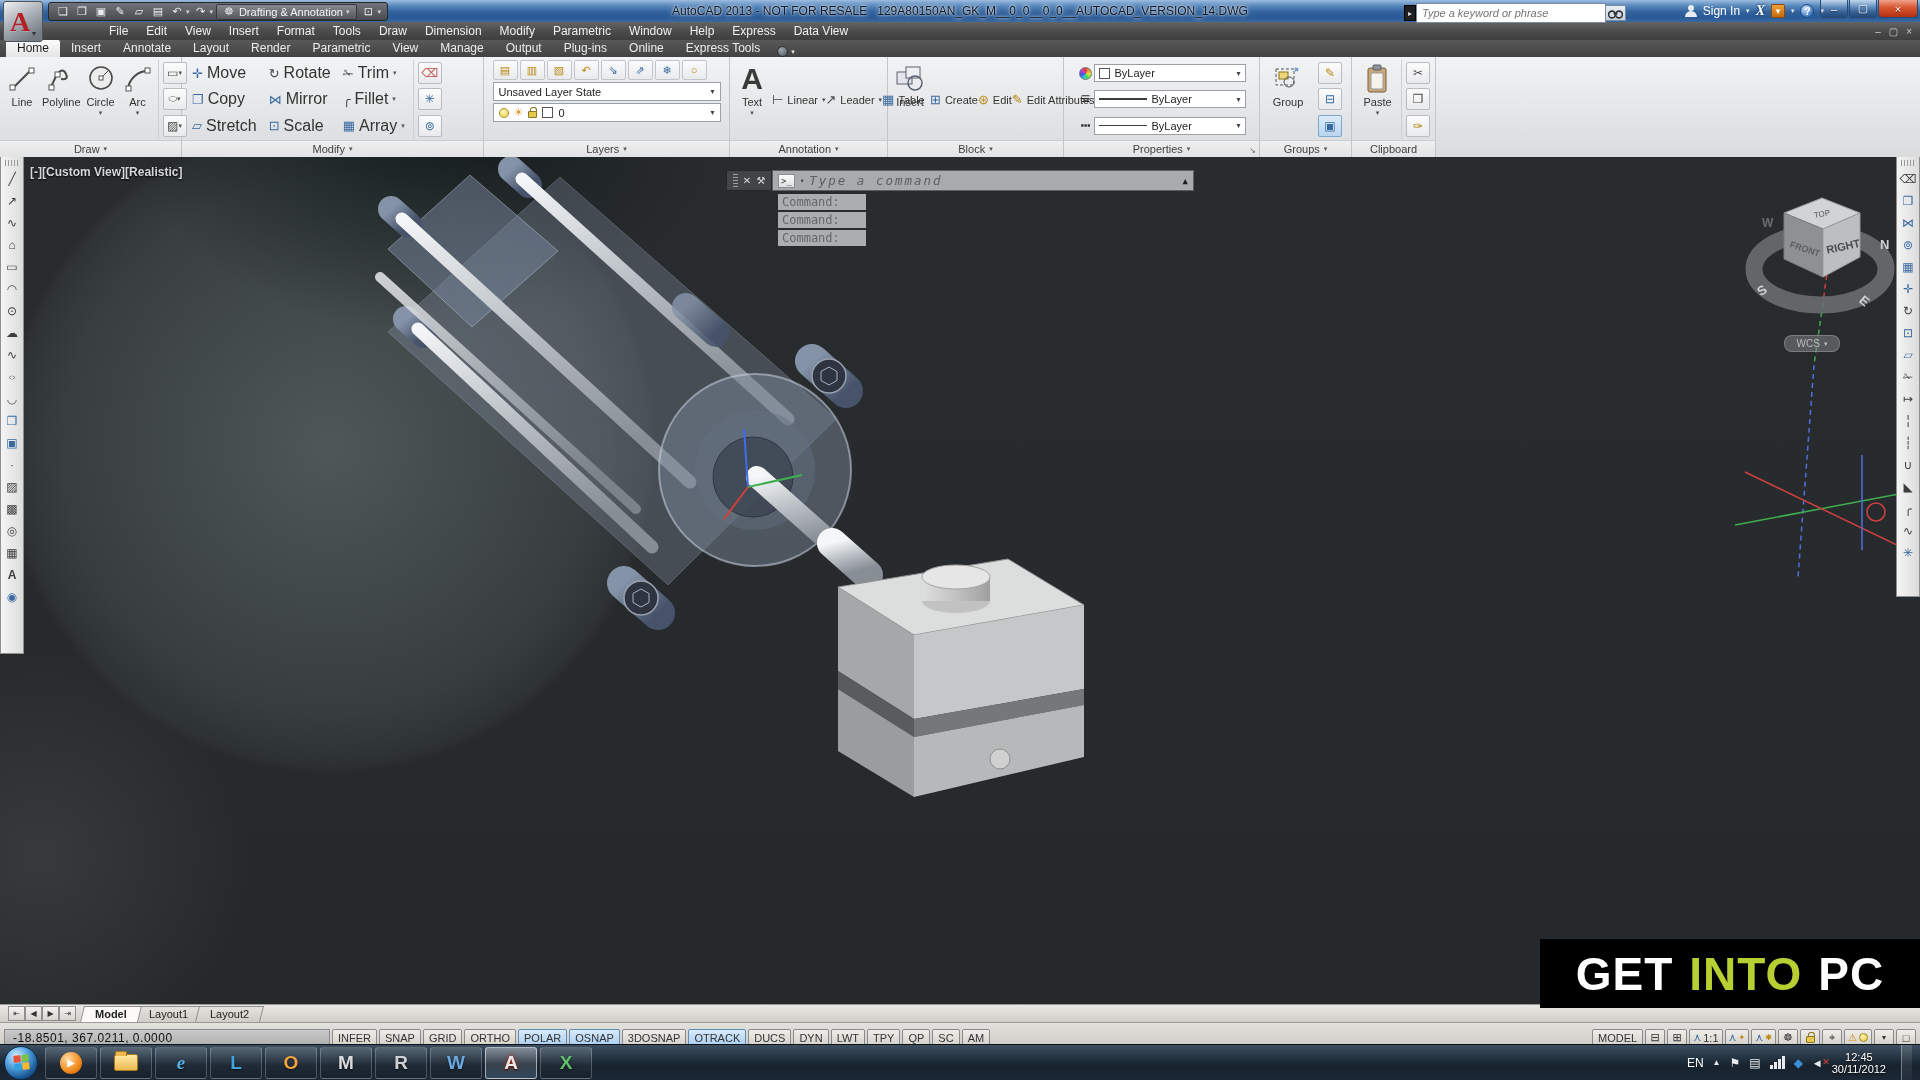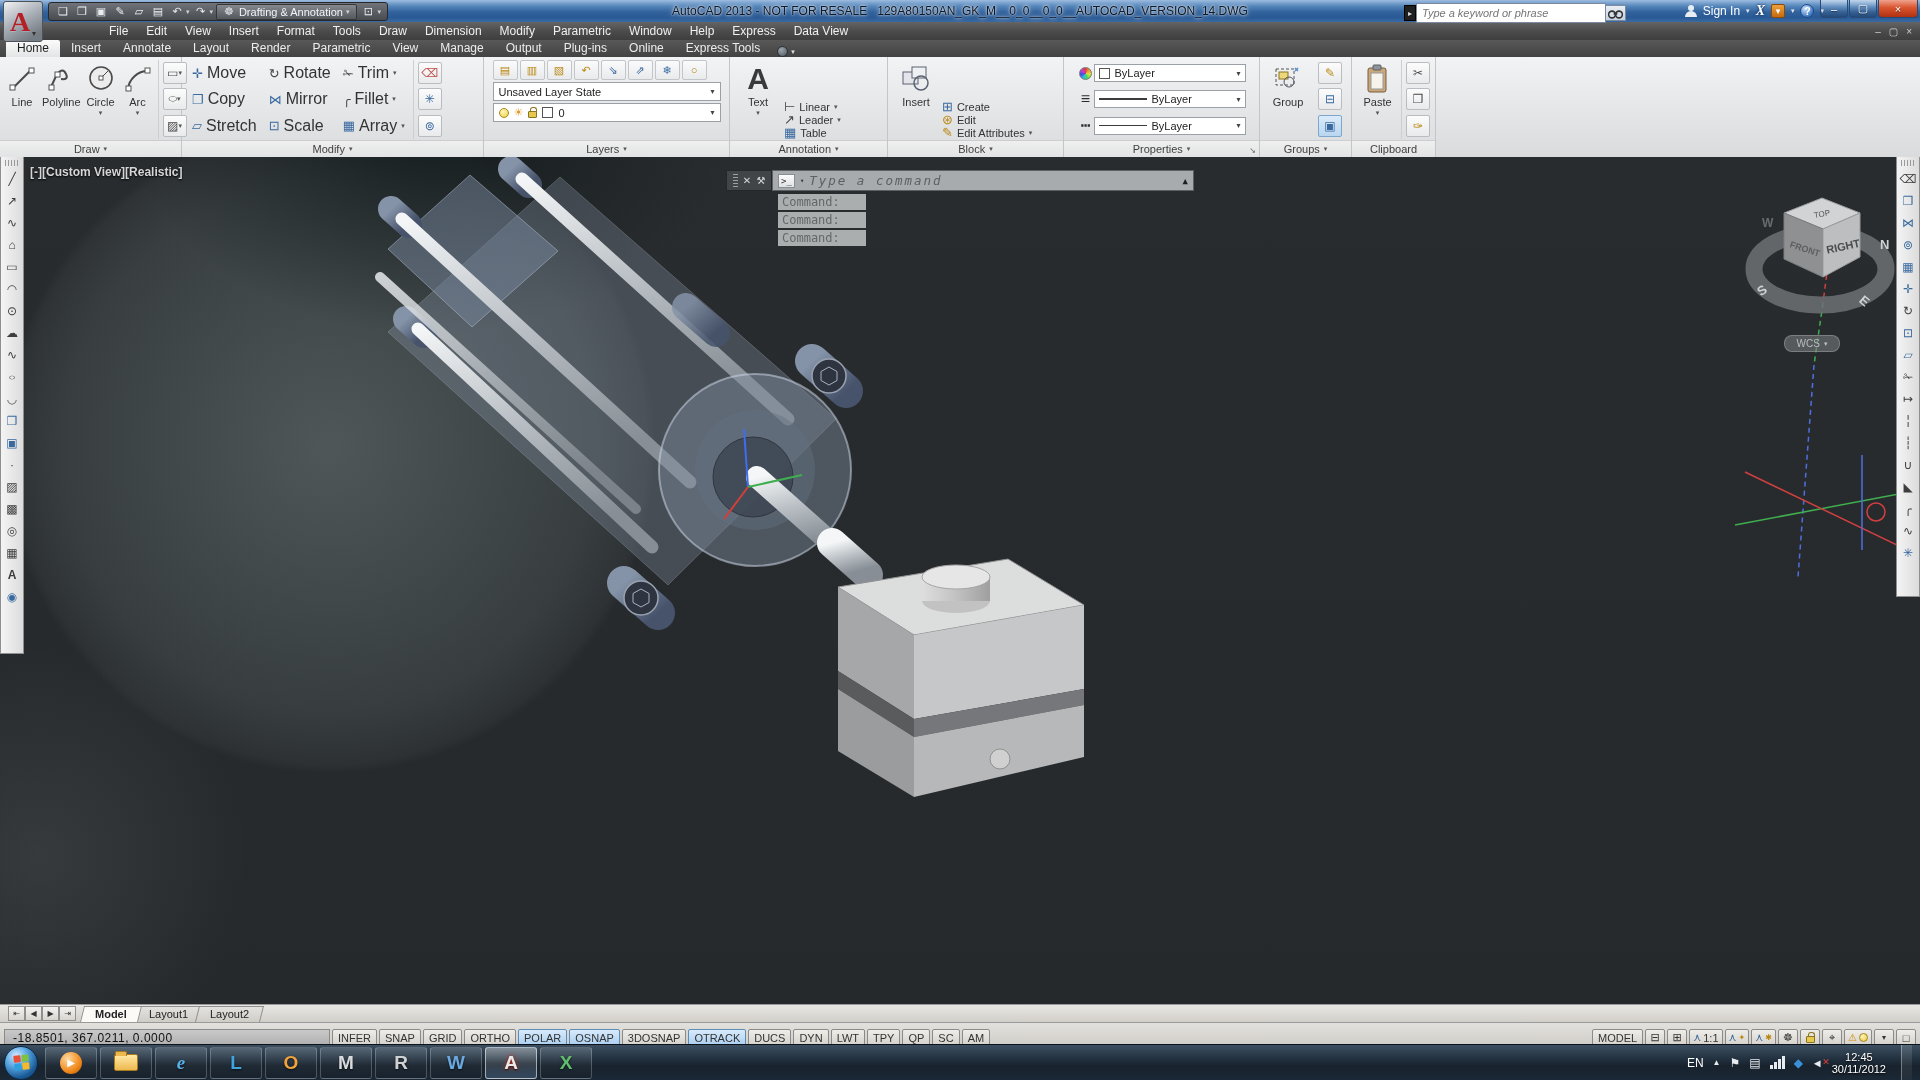--- a/index.html
+++ b/index.html
@@ -92,21 +92,21 @@
   .lrow { display:flex; gap:2px; }
   .li { width:25px; height:20px; display:flex; align-items:center; justify-content:center;
     border:1px solid #c3c6c9; border-radius:2px; background:linear-gradient(#fbfbfc,#e8eaec); font-size:11px; }
   .lsel { height:19px; display:flex; align-items:center; gap:5px; background:#fff; border:1px solid #9aa0a6;
     font-size:11px; color:#222; padding:8px 5px; }
   .lsel .car { margin-left:auto; font-size:8px; color:#444; }
   .swatch { width:11px; height:11px; background:#fff; border:1px solid #555; }
   .lock { width:9px; height:7px; background:#e6c84e; border:1px solid #8a7420; border-radius:1px; position:relative; margin-top:4px; }
   .lock::before { content:""; position:absolute; top:-5px; left:1px; width:5px; height:4px;
     border:1.5px solid #8a7420; border-bottom:none; border-radius:3px 3px 0 0; }
-  .acol { display:flex; flex-direction:column; justify-content:flex-end; }
+  .acol { display:flex; flex-direction:row; justify-content:flex-end; }
   .acell { display:flex; align-items:center; gap:4px; font-size:11px; color:#333; white-space:nowrap; }
   .propcol { display:flex; flex-direction:column; justify-content:space-around; width:168px; }
   .prow { display:flex; align-items:center; }
   .pico { width:16px; display:flex; justify-content:center; }
   .colorwheel { width:13px; height:13px; border-radius:50%;
     background:conic-gradient(#e23b3b,#e2a43b,#e2e23b,#3be24f,#3bb9e2,#3b51e2,#c43be2,#e23b3b); border:1px solid #777; }
   .psel { flex:1; height:18px; background:#fff; border:1px solid #9aa0a6; display:flex; align-items:center;
     gap:5px; font-size:11px; color:#222; padding:0 4px; }
   .psel .car { margin-left:auto; font-size:8px; color:#444; }
   .lw-line { width:48px; height:2px; background:#3c3c3c; }
@@ -821,20 +821,25 @@
       <span class="g ti" data-g="╎"></span>
       <span class="g ti" data-g="┆"></span>
       <span class="g ti" data-g="∪"></span>
       <span class="g ti" data-g="◣"></span>
       <span class="g ti" data-g="╭"></span>
       <span class="g ti" data-g="∿"></span>
       <span class="g ti b" data-g="✳"></span>
     </div>
   </div>
 
+  <div class="watermark">
+    <span>GET</span>
+    <span style="color:#b8cf32;">INTO</span>
+    <span>PC</span>
+  </div>
 
   <div class="layoutbar">
     <span class="g navbtn" data-g="⇤"></span>
     <span class="g navbtn" data-g="◀"></span>
     <span class="g navbtn" data-g="▶"></span>
     <span class="g navbtn" data-g="⇥"></span>
     <span class="ltab active" style="margin-left:6px;"><span>Model</span></span>
     <span class="ltab"><span>Layout1</span></span>
     <span class="ltab"><span>Layout2</span></span>
   </div>

